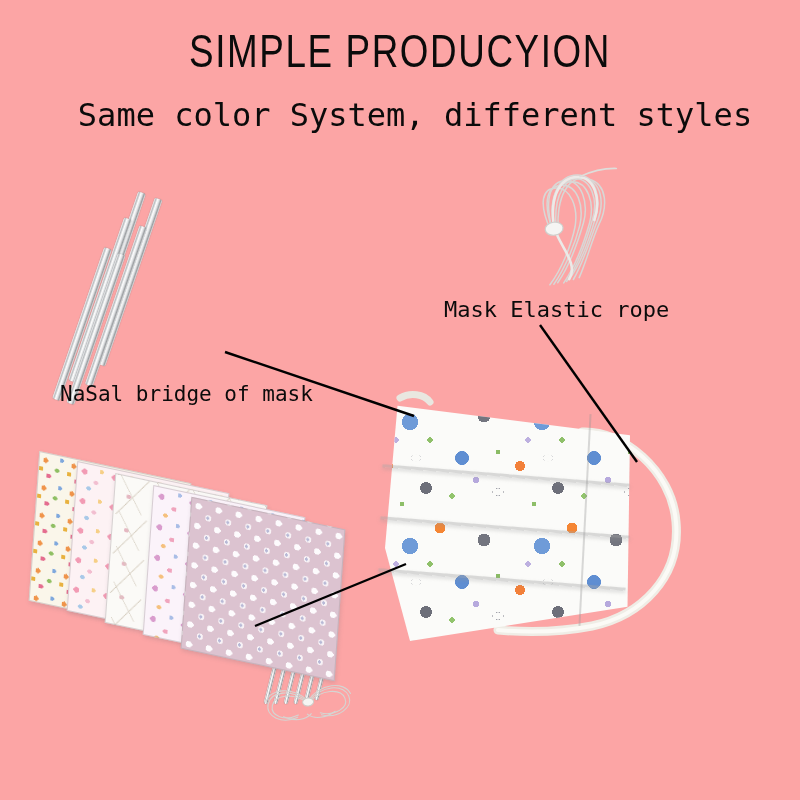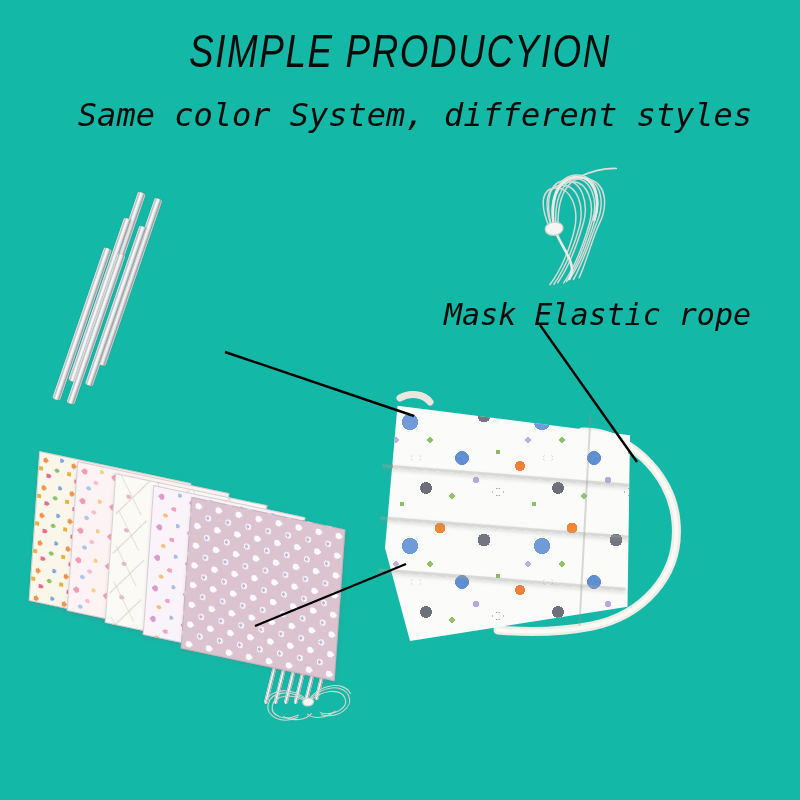--- a/index.html
+++ b/index.html
@@ -5,24 +5,23 @@
 <style>
   html, body {
     margin: 0;
     padding: 0;
     background: #ffffff;
   }
   #stage {
     position: relative;
     width: 800px;
     height: 800px;
-    background: #14b8a6;
+    background: #fca5a5;
     overflow: hidden;
     font-family: "Liberation Sans", sans-serif;
-    font-style: italic;
   }
 
   
   .title {
     position: absolute;
     left: 0;
     top: 24px;
     width: 800px;
     text-align: center;
     font-family: "Liberation Sans", sans-serif;
@@ -49,21 +48,21 @@
   }
 
   
   .label {
     position: absolute;
     font-family: "DejaVu Sans Mono", "Liberation Mono", monospace;
     color: #0b0b0b;
     white-space: nowrap;
   }
   #label-nose   { left: 60px;  top: 382px; font-size: 21px; }
-  #label-rope   { left: 444px; top: 297px; font-size: 30px; }
+  #label-rope   { left: 444px; top: 297px; font-size: 22px; }
   #label-fabric { left: 92px;  top: 700px; font-size: 45px; letter-spacing: 1px;}
 
   
   .leader { position: absolute; left: 0; top: 0; width: 800px; height: 800px;
             pointer-events: none; }
 
   
   .wire-group { position: absolute; }
   #wires-main { left: 82px; top: 192px; width: 210px; height: 190px; }
   #wires-small { left: 268px; top: 633px; width: 80px; height: 78px; }
@@ -276,15 +275,16 @@
 
     <div class="mask-edge" style="left:216px; top:28px; width:2px; height:212px; transform:rotate(3deg);"></div>
   </div>
 
   <svg class="leader" viewBox="0 0 800 800">
     <line x1="225" y1="352" x2="414" y2="416" stroke="#000000" stroke-width="2.4"></line>
     <line x1="540" y1="325" x2="637" y2="462" stroke="#000000" stroke-width="2.4"></line>
     <line x1="255" y1="626" x2="406" y2="564" stroke="#000000" stroke-width="2.4"></line>
   </svg>
 
+  <div class="label" id="label-nose">NaSal bridge of mask</div>
   <div class="label" id="label-rope">Mask Elastic rope</div>
 
 </div>
 
 </body></html>

